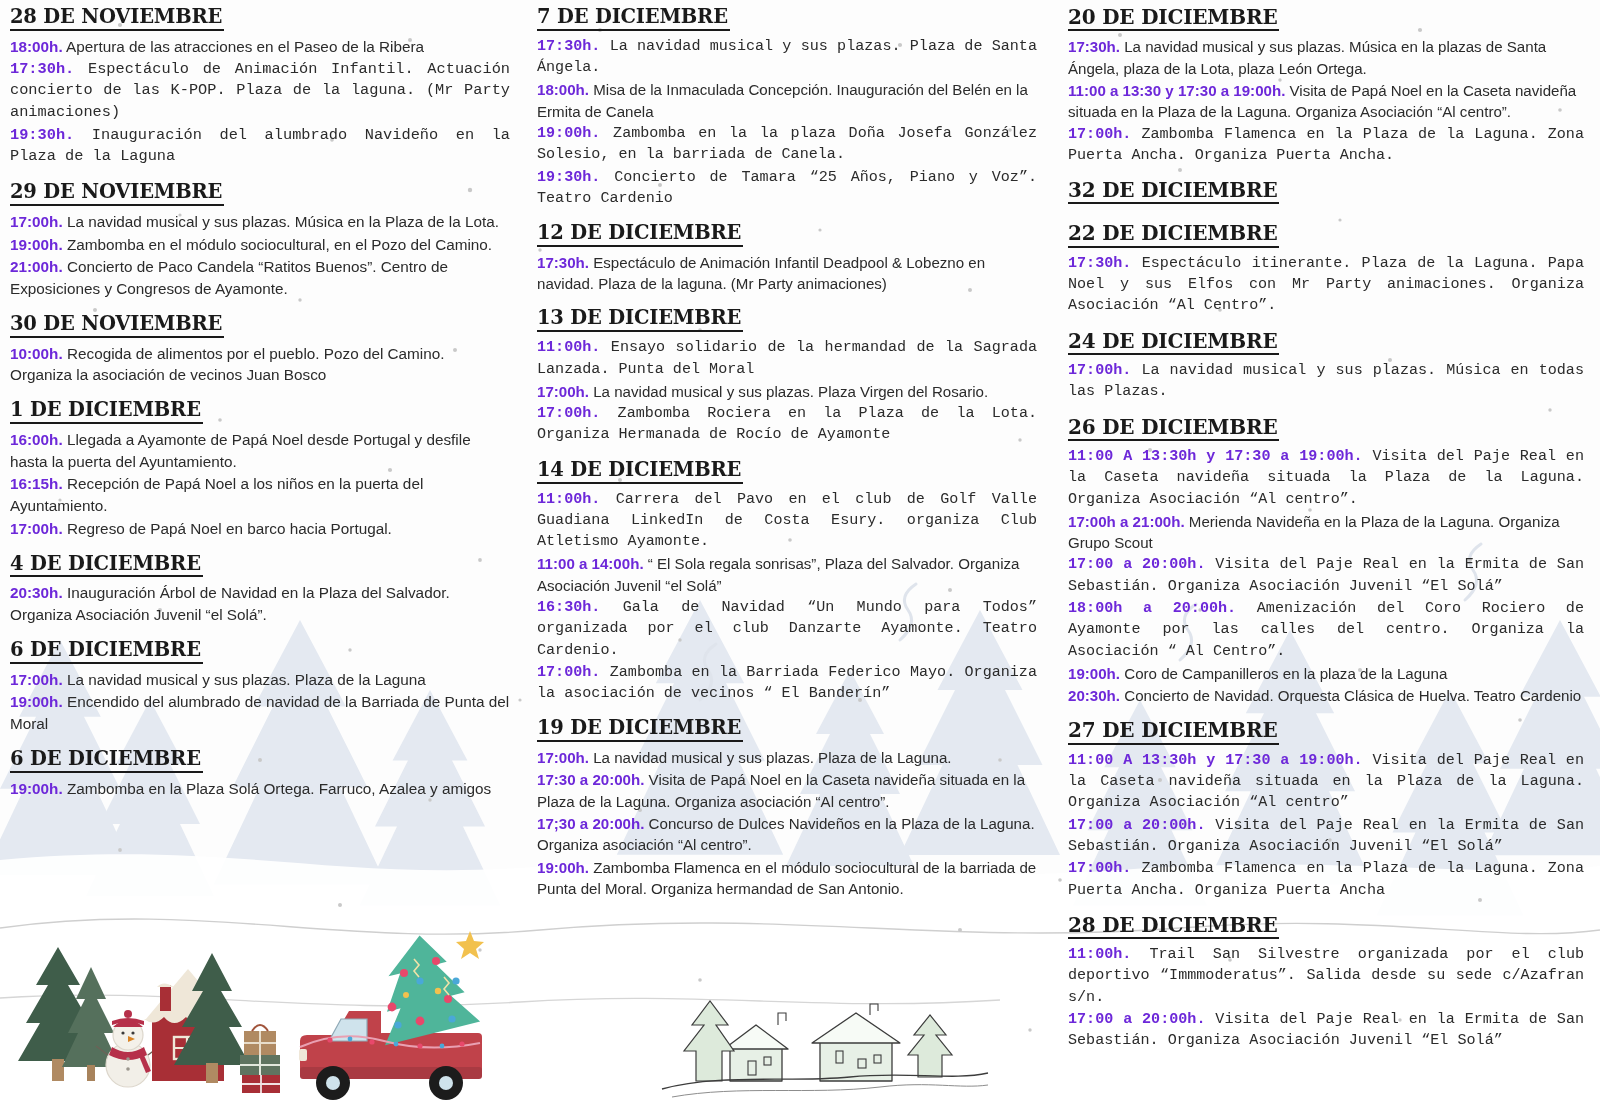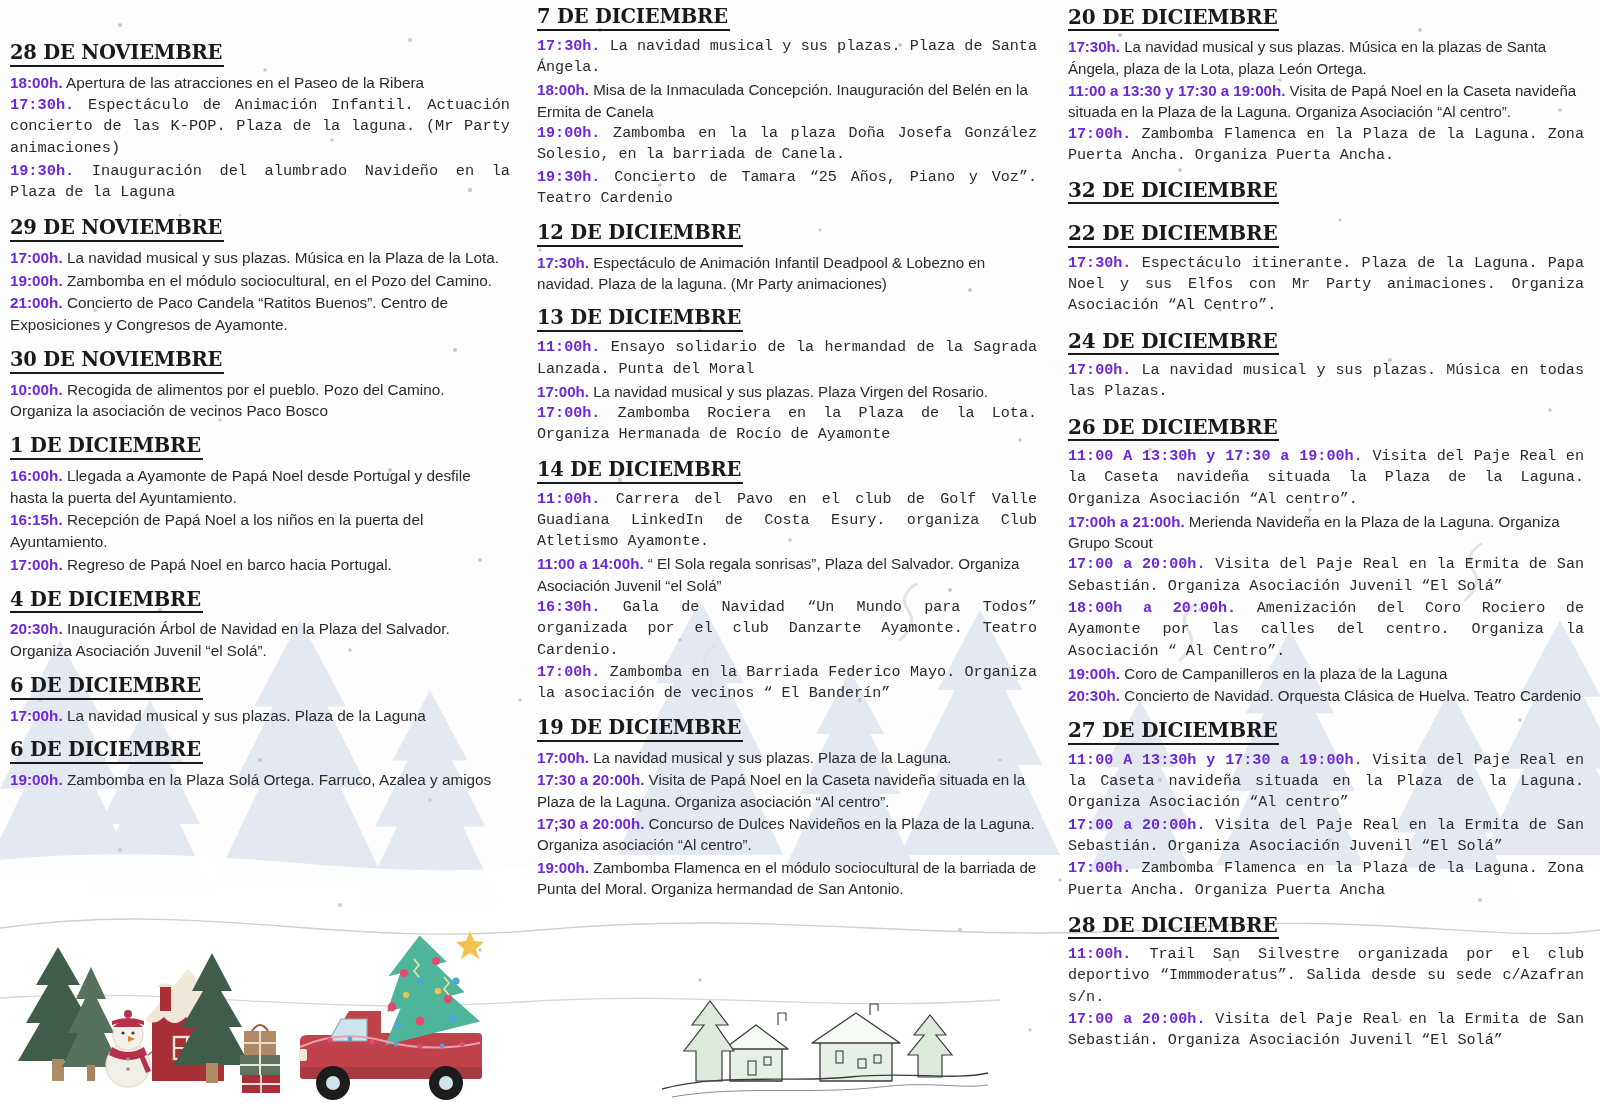--- a/index.html
+++ b/index.html
@@ -17,21 +17,21 @@
   .bg-layer{position:absolute;inset:0;pointer-events:none;}
   #bg-trees{z-index:0;}
   #bg-snow{z-index:1;}
   #bg-hills{z-index:1;}
   #art-left{position:absolute;left:0;bottom:0;width:520px;height:200px;z-index:2;pointer-events:none;}
   #art-village{position:absolute;left:660px;bottom:2px;width:330px;height:120px;z-index:2;pointer-events:none;}
 
   
   .page{position:relative;z-index:3;width:1600px;height:1107px;}
   .col{position:absolute;top:6px;}
-  #col-1{left:10px;width:500px;margin-top:36px;}
+  #col-1{left:10px;width:500px;}
   #col-2{left:537px;width:500px;}
   #col-3{left:1068px;width:516px;}
 
   .day-block{margin:0 0 4px 0;}
   .day-heading{
     font-family:"DejaVu Serif", serif;
     font-weight:700;
     font-size:19.5px;
     letter-spacing:-0.2px;
     color:#1a1a1a;
@@ -289,24 +289,24 @@
     <path d="M258,92 L258,70 L248,70 L264,50 L254,50 L270,30 L286,50 L276,50 L292,70 L282,70 L282,92 Z"></path>
   </g>
   <path d="M2,104 C60,88 130,98 190,92 C248,86 292,96 328,88" fill="none" stroke="#3c3c3c" stroke-width="1.3"></path>
   <path d="M12,112 C80,100 150,110 220,102 C270,96 300,104 328,100" fill="none" stroke="#8d8d8d" stroke-width="1"></path>
 </svg>
 
 <div class="page">
   <div class="col" id="col-1">
       <div class="day-block"><div class="day-heading">28 DE NOVIEMBRE</div><p class="entry"><span class="time">18:00h.</span><span> Apertura de las atracciones en el Paseo de la Ribera</span></p><p class="entry justify"><span class="time">17:30h.</span><span> Espectáculo de Animación Infantil. Actuación concierto de las K-POP. Plaza de la laguna. (Mr Party animaciones)</span></p><p class="entry justify"><span class="time">19:30h.</span><span> Inauguración del alumbrado Navideño en la Plaza de la Laguna</span></p></div>
       <div class="day-block"><div class="day-heading">29 DE NOVIEMBRE</div><p class="entry"><span class="time">17:00h.</span><span> La navidad musical y sus plazas. Música en la Plaza de la Lota.</span></p><p class="entry"><span class="time">19:00h.</span><span> Zambomba en el módulo sociocultural, en el Pozo del Camino.</span></p><p class="entry"><span class="time">21:00h.</span><span> Concierto de Paco Candela “Ratitos Buenos”. Centro de Exposiciones y Congresos de Ayamonte.</span></p></div>
-      <div class="day-block"><div class="day-heading">30 DE NOVIEMBRE</div><p class="entry"><span class="time">10:00h.</span><span> Recogida de alimentos por el pueblo. Pozo del Camino. Organiza la asociación de vecinos Paco Bosco</span></p></div>
+      <div class="day-block"><div class="day-heading">30 DE NOVIEMBRE</div><p class="entry"><span class="time">10:00h.</span><span> Recogida de alimentos por el pueblo. Pozo del Camino. Organiza la asociación de vecinos Juan Bosco</span></p></div>
       <div class="day-block"><div class="day-heading">1 DE DICIEMBRE</div><p class="entry"><span class="time">16:00h.</span><span> Llegada a Ayamonte de Papá Noel desde Portugal y desfile hasta la puerta del Ayuntamiento.</span></p><p class="entry"><span class="time">16:15h.</span><span> Recepción de Papá Noel a los niños en la puerta del Ayuntamiento.</span></p><p class="entry"><span class="time">17:00h.</span><span> Regreso de Papá Noel en barco hacia Portugal.</span></p></div>
       <div class="day-block"><div class="day-heading">4 DE DICIEMBRE</div><p class="entry"><span class="time">20:30h.</span><span> Inauguración Árbol de Navidad en la Plaza del Salvador. Organiza Asociación Juvenil “el Solá”.</span></p></div>
-      <div class="day-block"><div class="day-heading">6 DE DICIEMBRE</div><p class="entry"><span class="time">17:00h.</span><span> La navidad musical y sus plazas. Plaza de la Laguna</span></p></div>
+      <div class="day-block"><div class="day-heading">6 DE DICIEMBRE</div><p class="entry"><span class="time">17:00h.</span><span> La navidad musical y sus plazas. Plaza de la Laguna</span></p><p class="entry"><span class="time">19:00h.</span><span> Encendido del alumbrado de navidad de la Barriada de Punta del Moral</span></p></div>
       <div class="day-block"><div class="day-heading">6 DE DICIEMBRE</div><p class="entry"><span class="time">19:00h.</span><span> Zambomba en la Plaza Solá Ortega. Farruco, Azalea y amigos</span></p></div>
     </div>
   <div class="col" id="col-2">
       <div class="day-block"><div class="day-heading">7 DE DICIEMBRE</div><p class="entry justify"><span class="time">17:30h.</span><span> La navidad musical y sus plazas. Plaza de Santa Ángela.</span></p><p class="entry"><span class="time">18:00h.</span><span> Misa de la Inmaculada Concepción. Inauguración del Belén en la Ermita de Canela</span></p><p class="entry justify"><span class="time">19:00h.</span><span> Zambomba en la la plaza Doña Josefa González Solesio, en la barriada de Canela.</span></p><p class="entry justify"><span class="time">19:30h.</span><span> Concierto de Tamara  “25 Años, Piano y Voz”. Teatro Cardenio</span></p></div>
       <div class="day-block"><div class="day-heading">12 DE DICIEMBRE</div><p class="entry"><span class="time">17:30h.</span><span> Espectáculo de Animación Infantil Deadpool &amp; Lobezno en navidad. Plaza de la laguna. (Mr Party animaciones)</span></p></div>
       <div class="day-block"><div class="day-heading">13 DE DICIEMBRE</div><p class="entry justify"><span class="time">11:00h.</span><span> Ensayo solidario de la hermandad de la Sagrada Lanzada. Punta del Moral</span></p><p class="entry"><span class="time">17:00h.</span><span> La navidad musical y sus plazas. Plaza Virgen del Rosario.</span></p><p class="entry justify"><span class="time">17:00h.</span><span> Zambomba Rociera en la Plaza de la Lota. Organiza Hermanada de Rocío de Ayamonte</span></p></div>
       <div class="day-block"><div class="day-heading">14 DE DICIEMBRE</div><p class="entry justify"><span class="time">11:00h.</span><span> Carrera del Pavo en el club de Golf Valle Guadiana LinkedIn de Costa Esury. organiza Club Atletismo Ayamonte.</span></p><p class="entry"><span class="time">11:00 a 14:00h.</span><span> “ El Sola regala sonrisas”, Plaza del Salvador. Organiza Asociación Juvenil “el Solá”</span></p><p class="entry justify"><span class="time">16:30h.</span><span> Gala de Navidad “Un Mundo para Todos” organizada por el club Danzarte Ayamonte. Teatro Cardenio.</span></p><p class="entry justify"><span class="time">17:00h.</span><span> Zambomba en la Barriada Federico Mayo. Organiza la asociación de vecinos “ El Banderín”</span></p></div>
       <div class="day-block"><div class="day-heading">19 DE DICIEMBRE</div><p class="entry"><span class="time">17:00h.</span><span> La navidad musical y sus plazas. Plaza de la Laguna.</span></p><p class="entry"><span class="time">17:30 a 20:00h.</span><span> Visita de Papá Noel en la Caseta navideña situada en la Plaza de la Laguna. Organiza asociación “Al centro”.</span></p><p class="entry"><span class="time">17;30 a 20:00h.</span><span> Concurso de Dulces Navideños en la Plaza de la Laguna. Organiza asociación “Al centro”.</span></p><p class="entry"><span class="time">19:00h.</span><span> Zambomba Flamenca en el módulo sociocultural de la barriada de Punta del Moral. Organiza hermandad de San Antonio.</span></p></div>
     </div>
   <div class="col" id="col-3">

